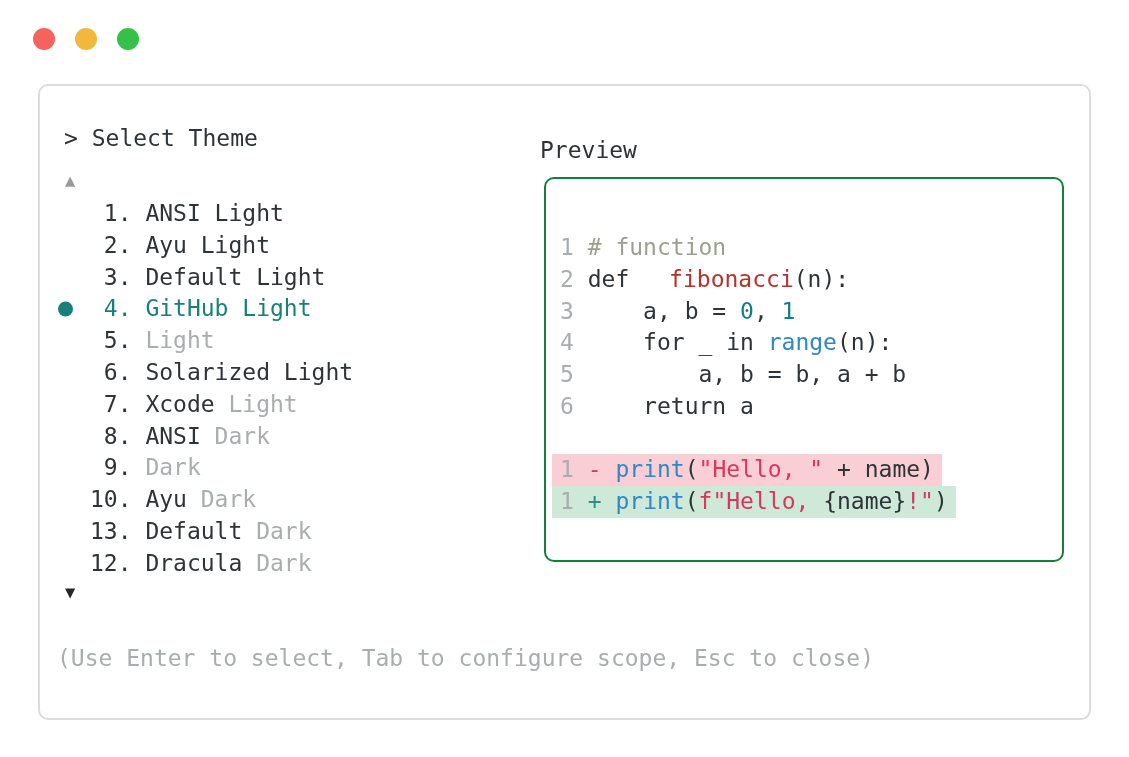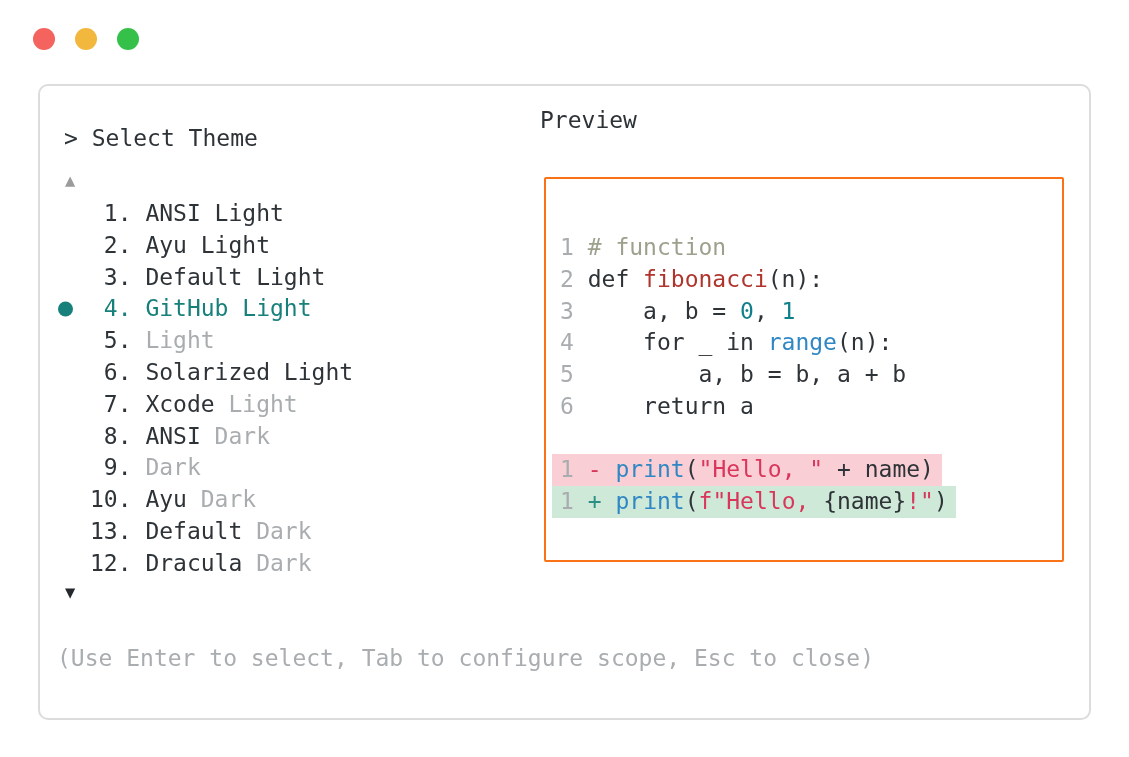--- a/index.html
+++ b/index.html
@@ -27,29 +27,29 @@
   .theme-variant.dim { color:var(--dim); }
   .theme-row.selected .theme-num,
   .theme-row.selected .theme-name,
   .theme-row.selected .theme-variant { color:var(--accent_teal); }
   .sel-dot { position:absolute; left:18px; top:50%; transform:translateY(-50%);
              width:15px; height:15px; border-radius:50%; background:var(--accent_teal); }
 
   #footer-hint { position:absolute; left:17px; top:556px; line-height:32px;
                  color:var(--dim); white-space:pre; }
 
-  #preview-label { position:absolute; left:500px; top:18px; line-height:32px; }
+  #preview-label { position:absolute; left:500px; top:48px; line-height:32px; }
   #preview-box { position:absolute; left:504px; top:91px; width:520px; height:385px;
-                 border:2px solid #f97316; border-radius:2px; background:#fff; }
+                 border:2px solid #15803d; border-radius:10px; background:#fff; }
   #code { position:absolute; left:14px; top:53px; white-space:pre; }
   .code-line { height:31.75px; line-height:31.75px; }
   .tok-ln { color:var(--dim); }
   .tok-pl { color:var(--text); }
   .tok-cm { color:var(--comment); }
-  .tok-fn { color:var(--function_red); }
+  .tok-fn { color:var(--function_red);margin-left:26px; }
   .tok-nb { color:var(--number_teal); }
   .tok-kw { color:var(--keyword_blue); }
   .tok-st { color:var(--string_crimson); }
   .tok-ad { color:var(--plus_teal); }
   .diff-wrap { display:inline-block; margin-left:-8px; padding:0 8px; }
   .diff-removed { background:var(--removed_bg); }
   .diff-added { background:var(--added_bg); }
 </style>
 </head>
 <body>

